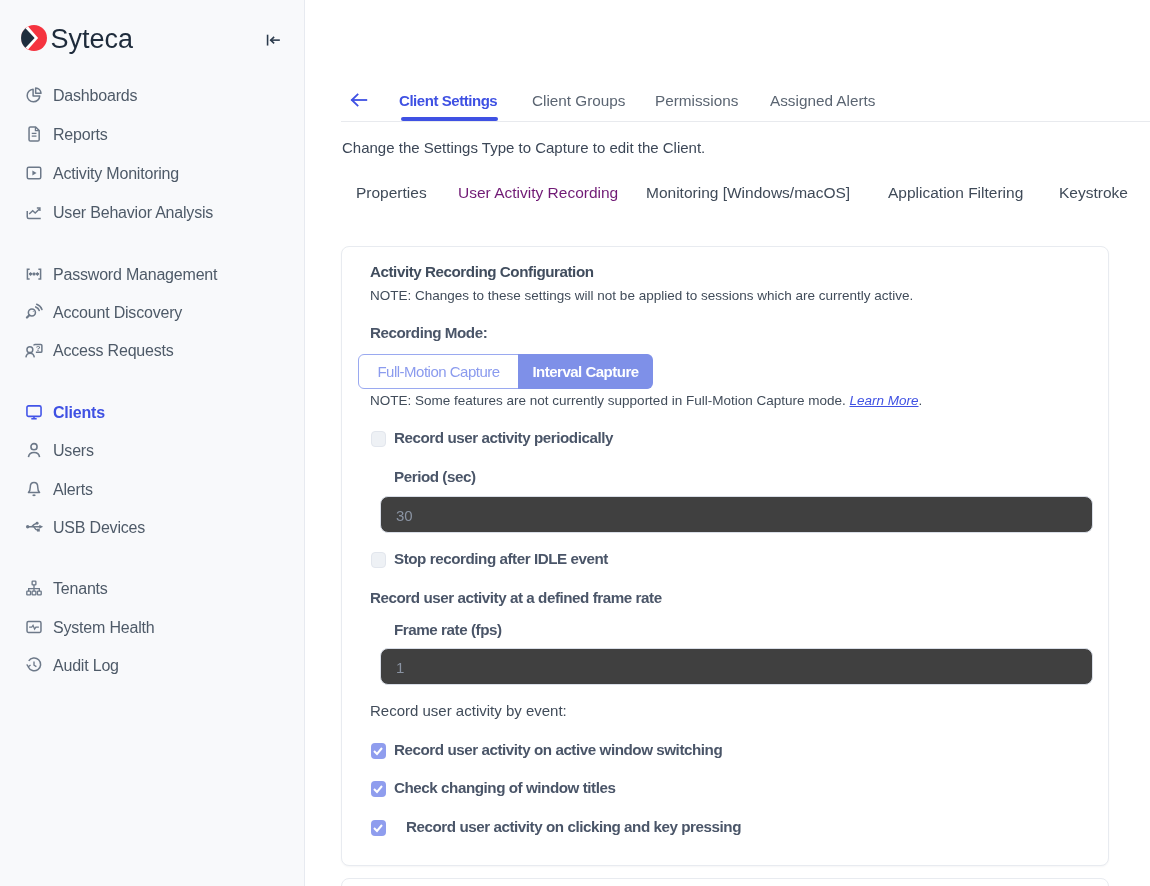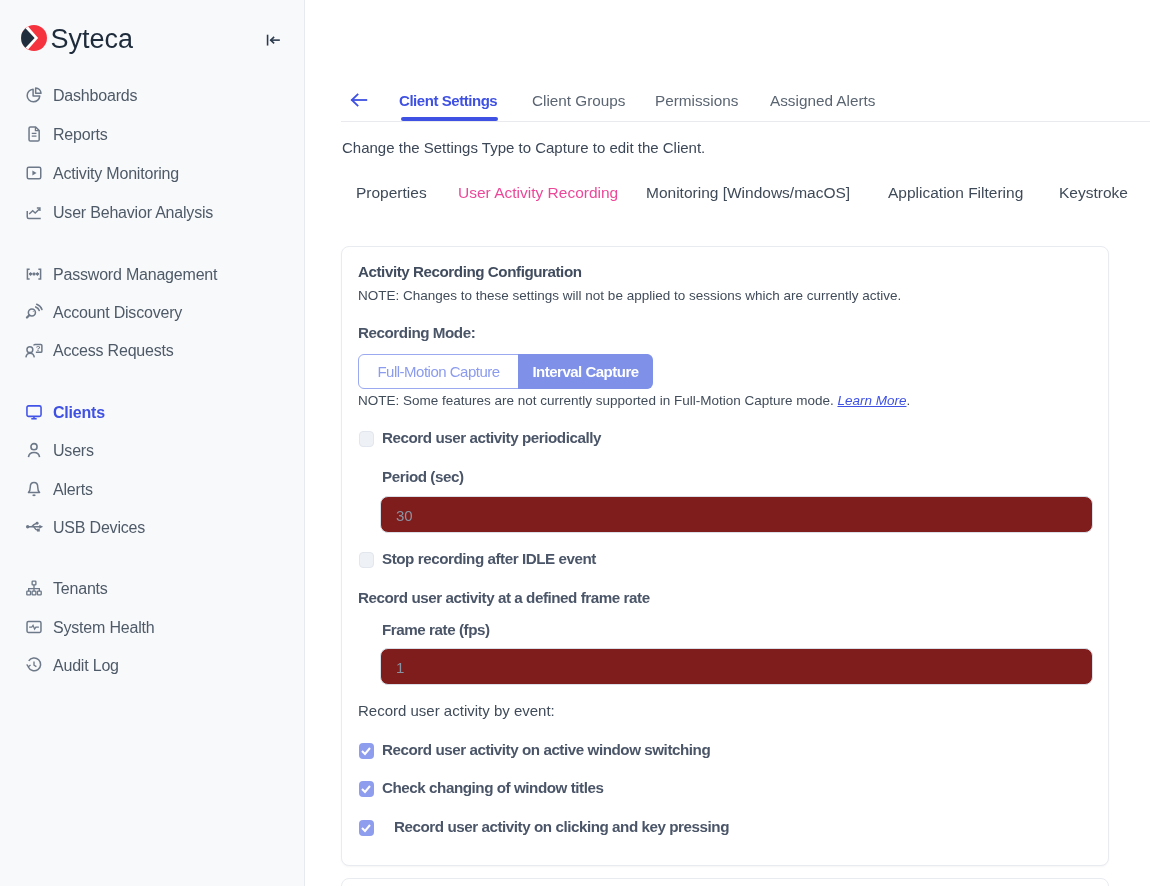--- a/index.html
+++ b/index.html
@@ -30,28 +30,28 @@
 #tabline { position:absolute; left:35px; top:120.8px; width:809px; height:1px; background:#e8eaee; }
 .tab { position:absolute; top:92px; font-size:15.3px; color:#5b6572; white-space:nowrap; }
 .tab.active { color:#3f51e3; font-weight:bold; font-size:15px; letter-spacing:-0.45px; }
 #tabunderline { position:absolute; left:95px; top:117px; width:97px; height:3.5px;
   background:#3f51e3; border-radius:2px; }
 #backarrow { position:absolute; left:43.5px; top:91px; width:18px; height:18px; }
 
 #infotext { position:absolute; left:36px; top:139px; font-size:15px; color:#3c4757; }
 
 .subtab { position:absolute; top:183.5px; font-size:15.5px; color:#3f4a58; white-space:nowrap; }
-.subtab.active { color:#ec4899; }
+.subtab.active { color:#701a75; }
 
 
 #card { position:absolute; left:35px; top:246px; width:768px; height:620px; background:#fff;
   border:1px solid #e8ebf0; border-radius:8px; box-shadow:0 1px 2px rgba(20,30,60,0.04); }
 #card2 { position:absolute; left:35px; top:878px; width:768px; height:20px; background:#fff;
   border:1px solid #e8ebf0; border-radius:8px; }
-.cardel { position:absolute; white-space:nowrap; }
+.cardel { position:absolute; white-space:nowrap;margin-left:12px; }
 .h15b { font-size:15.2px; font-weight:bold; color:#414d5e; letter-spacing:-0.45px; }
 .note { font-size:13.5px; color:#414c5a; }
 .lbl { font-size:15.2px; font-weight:bold; color:#4a5568; letter-spacing:-0.45px; }
 .reg { font-size:15px; color:#414c5a; }
 
 
 #toggle { position:absolute; left:16px; top:107px; width:294px; height:35px;
   border:1px solid #9aa9f0; border-radius:6px; background:#fff; }
 #toggle .off { position:absolute; left:0; top:0; width:159px; height:33px;
   line-height:33px; text-align:center; color:#8b9bee; font-weight:normal; font-size:15px; letter-spacing:-0.5px; }
@@ -59,21 +59,21 @@
   line-height:35px; text-align:center; color:#fff; font-weight:bold; font-size:15px; letter-spacing:-0.5px;
   background:#7e90e8; border-radius:0 6px 6px 0; }
 
 
 .cb { position:absolute; width:15.5px; height:15.5px; border-radius:4px; }
 .cb.un { background:#eef1f5; border:1px solid #e2e6ed; }
 .cb.ck { background:#8f9dee; }
 .cb.ck svg { position:absolute; left:1.5px; top:2px; }
 
 
-.field { position:absolute; left:38px; width:713px; height:37px; background:#7f1d1d;
+.field { position:absolute; left:38px; width:713px; height:37px; background:#404040;
   border:1px solid #d9dee7; border-radius:8px; }
 .field span { position:absolute; left:15px; top:50%; transform:translateY(-50%);
   font-size:15px; color:#8a93a2; }
 
 a.learn { color:#3f51e3; font-style:italic; text-decoration:underline; }
 </style>
 </head>
 <body>
 <div id="sidebar">
   <svg id="logo" viewBox="0 0 26 26">

